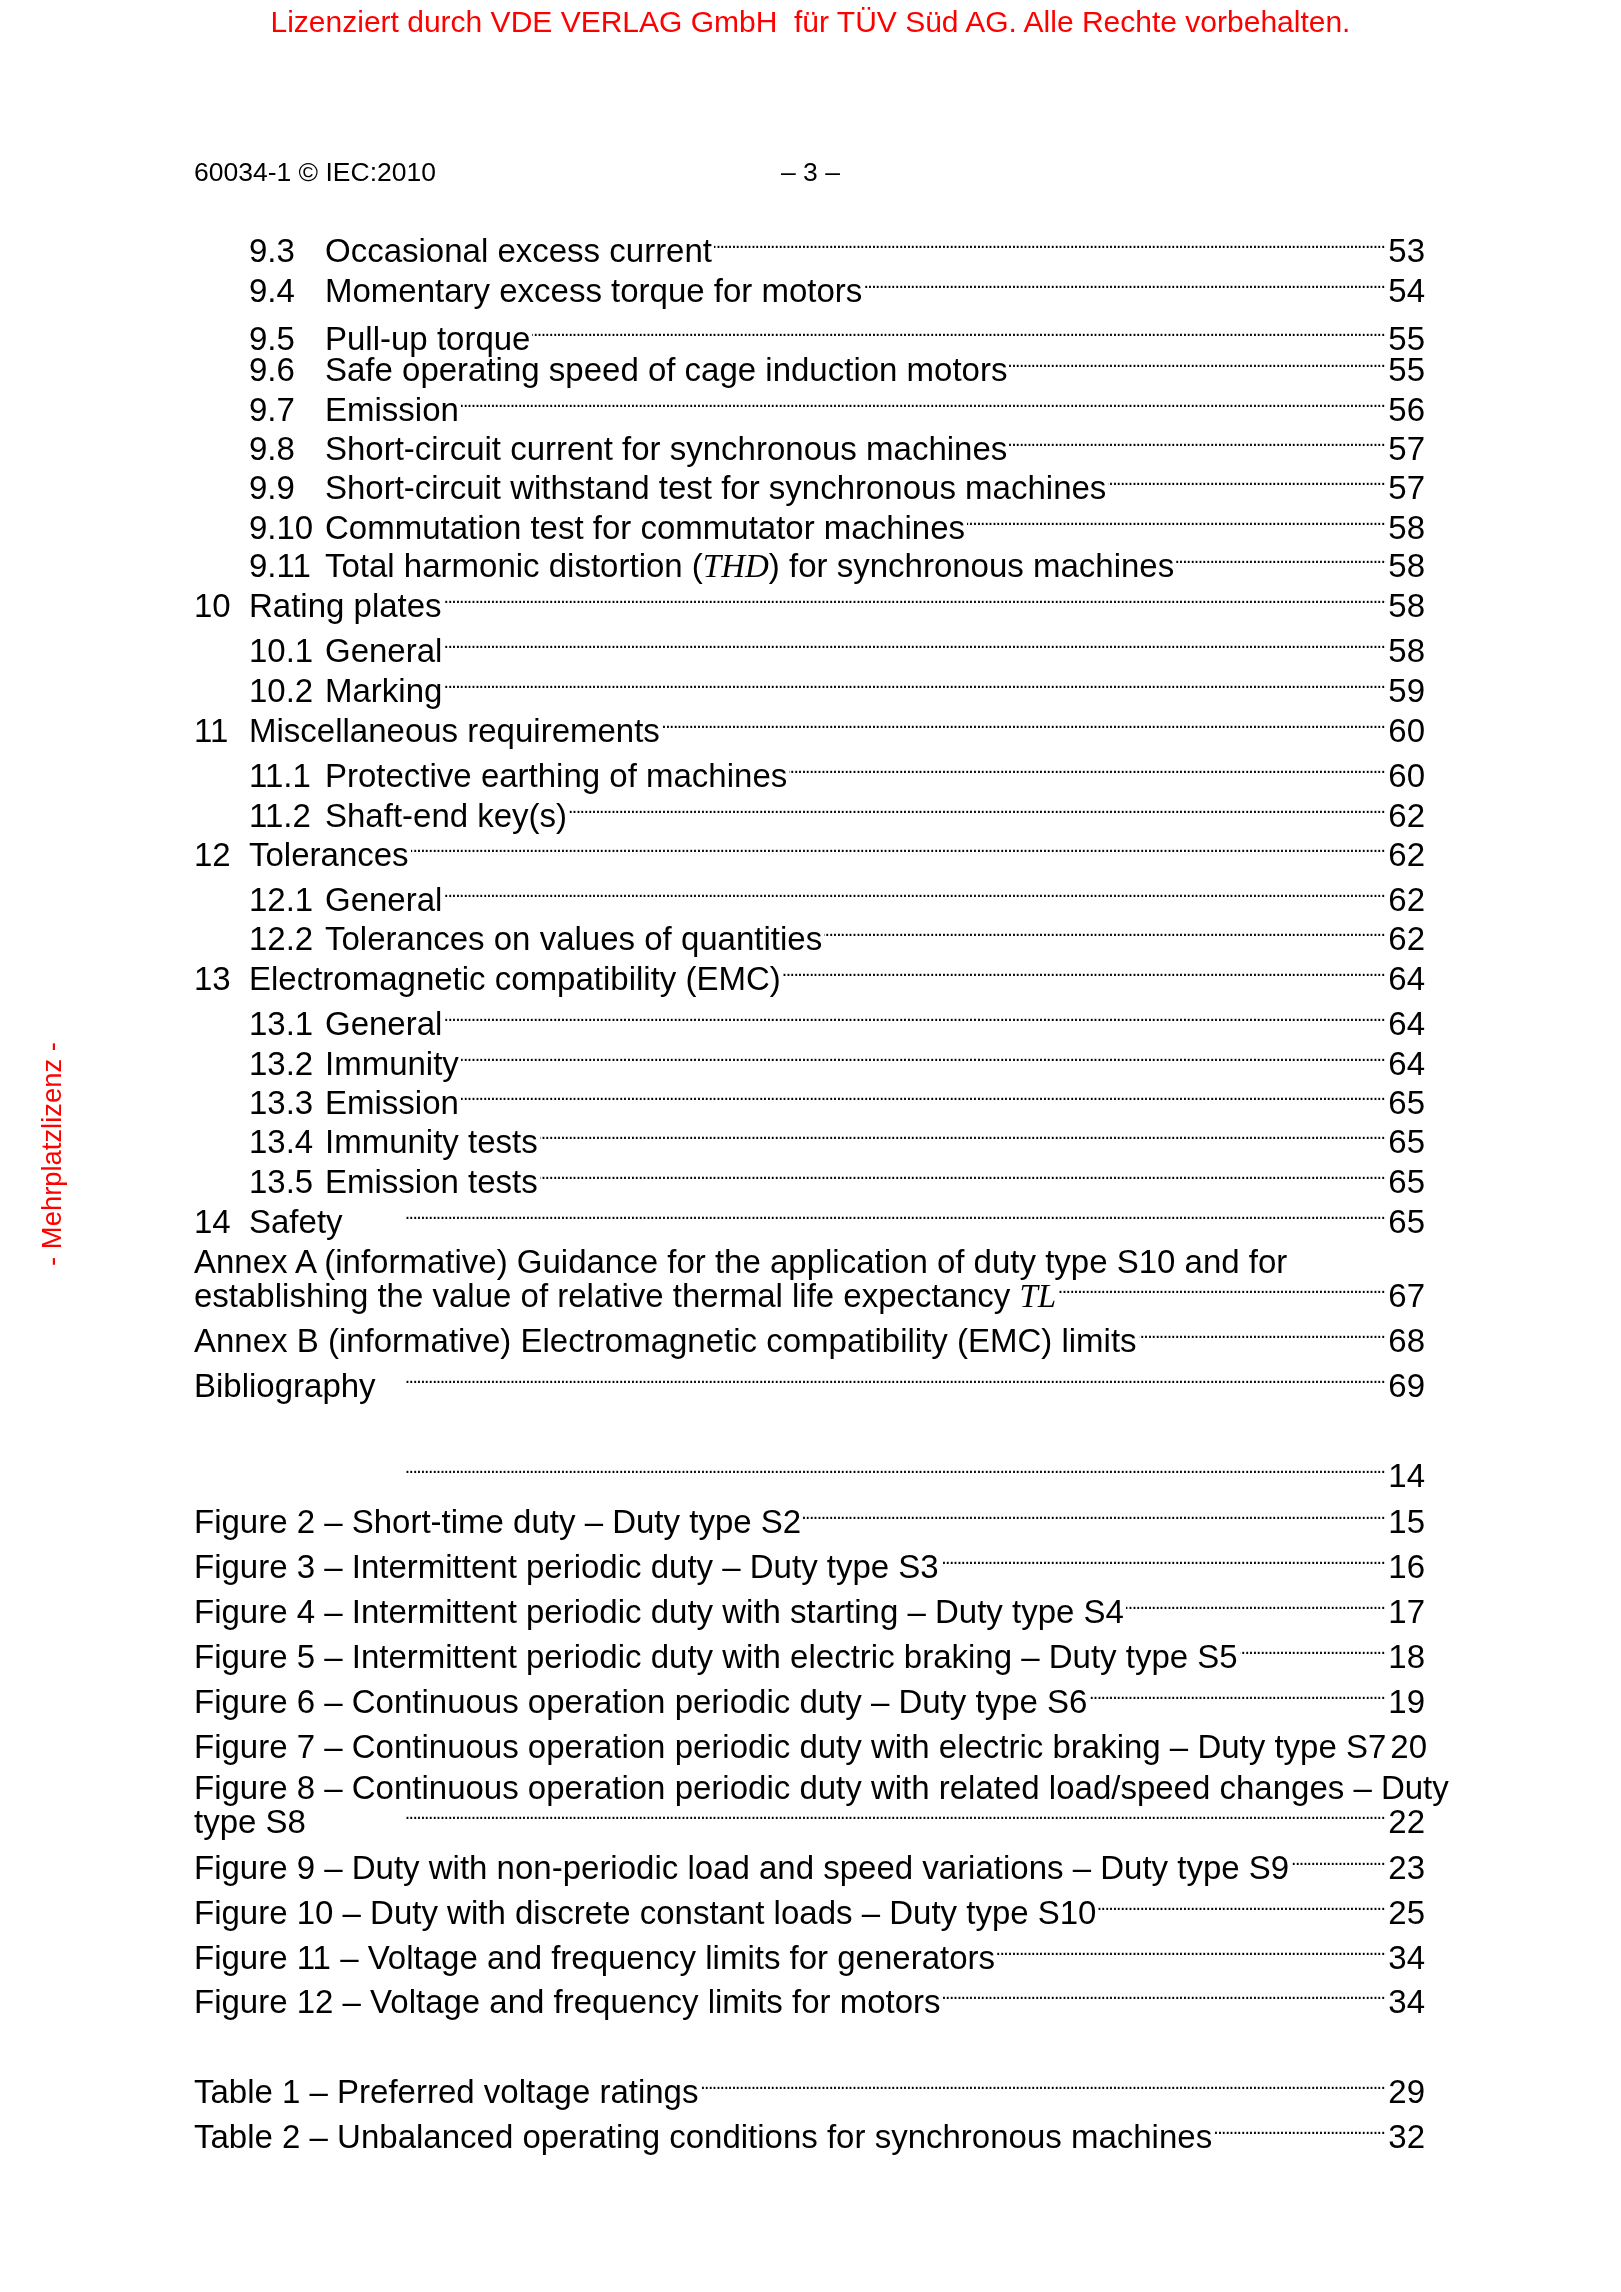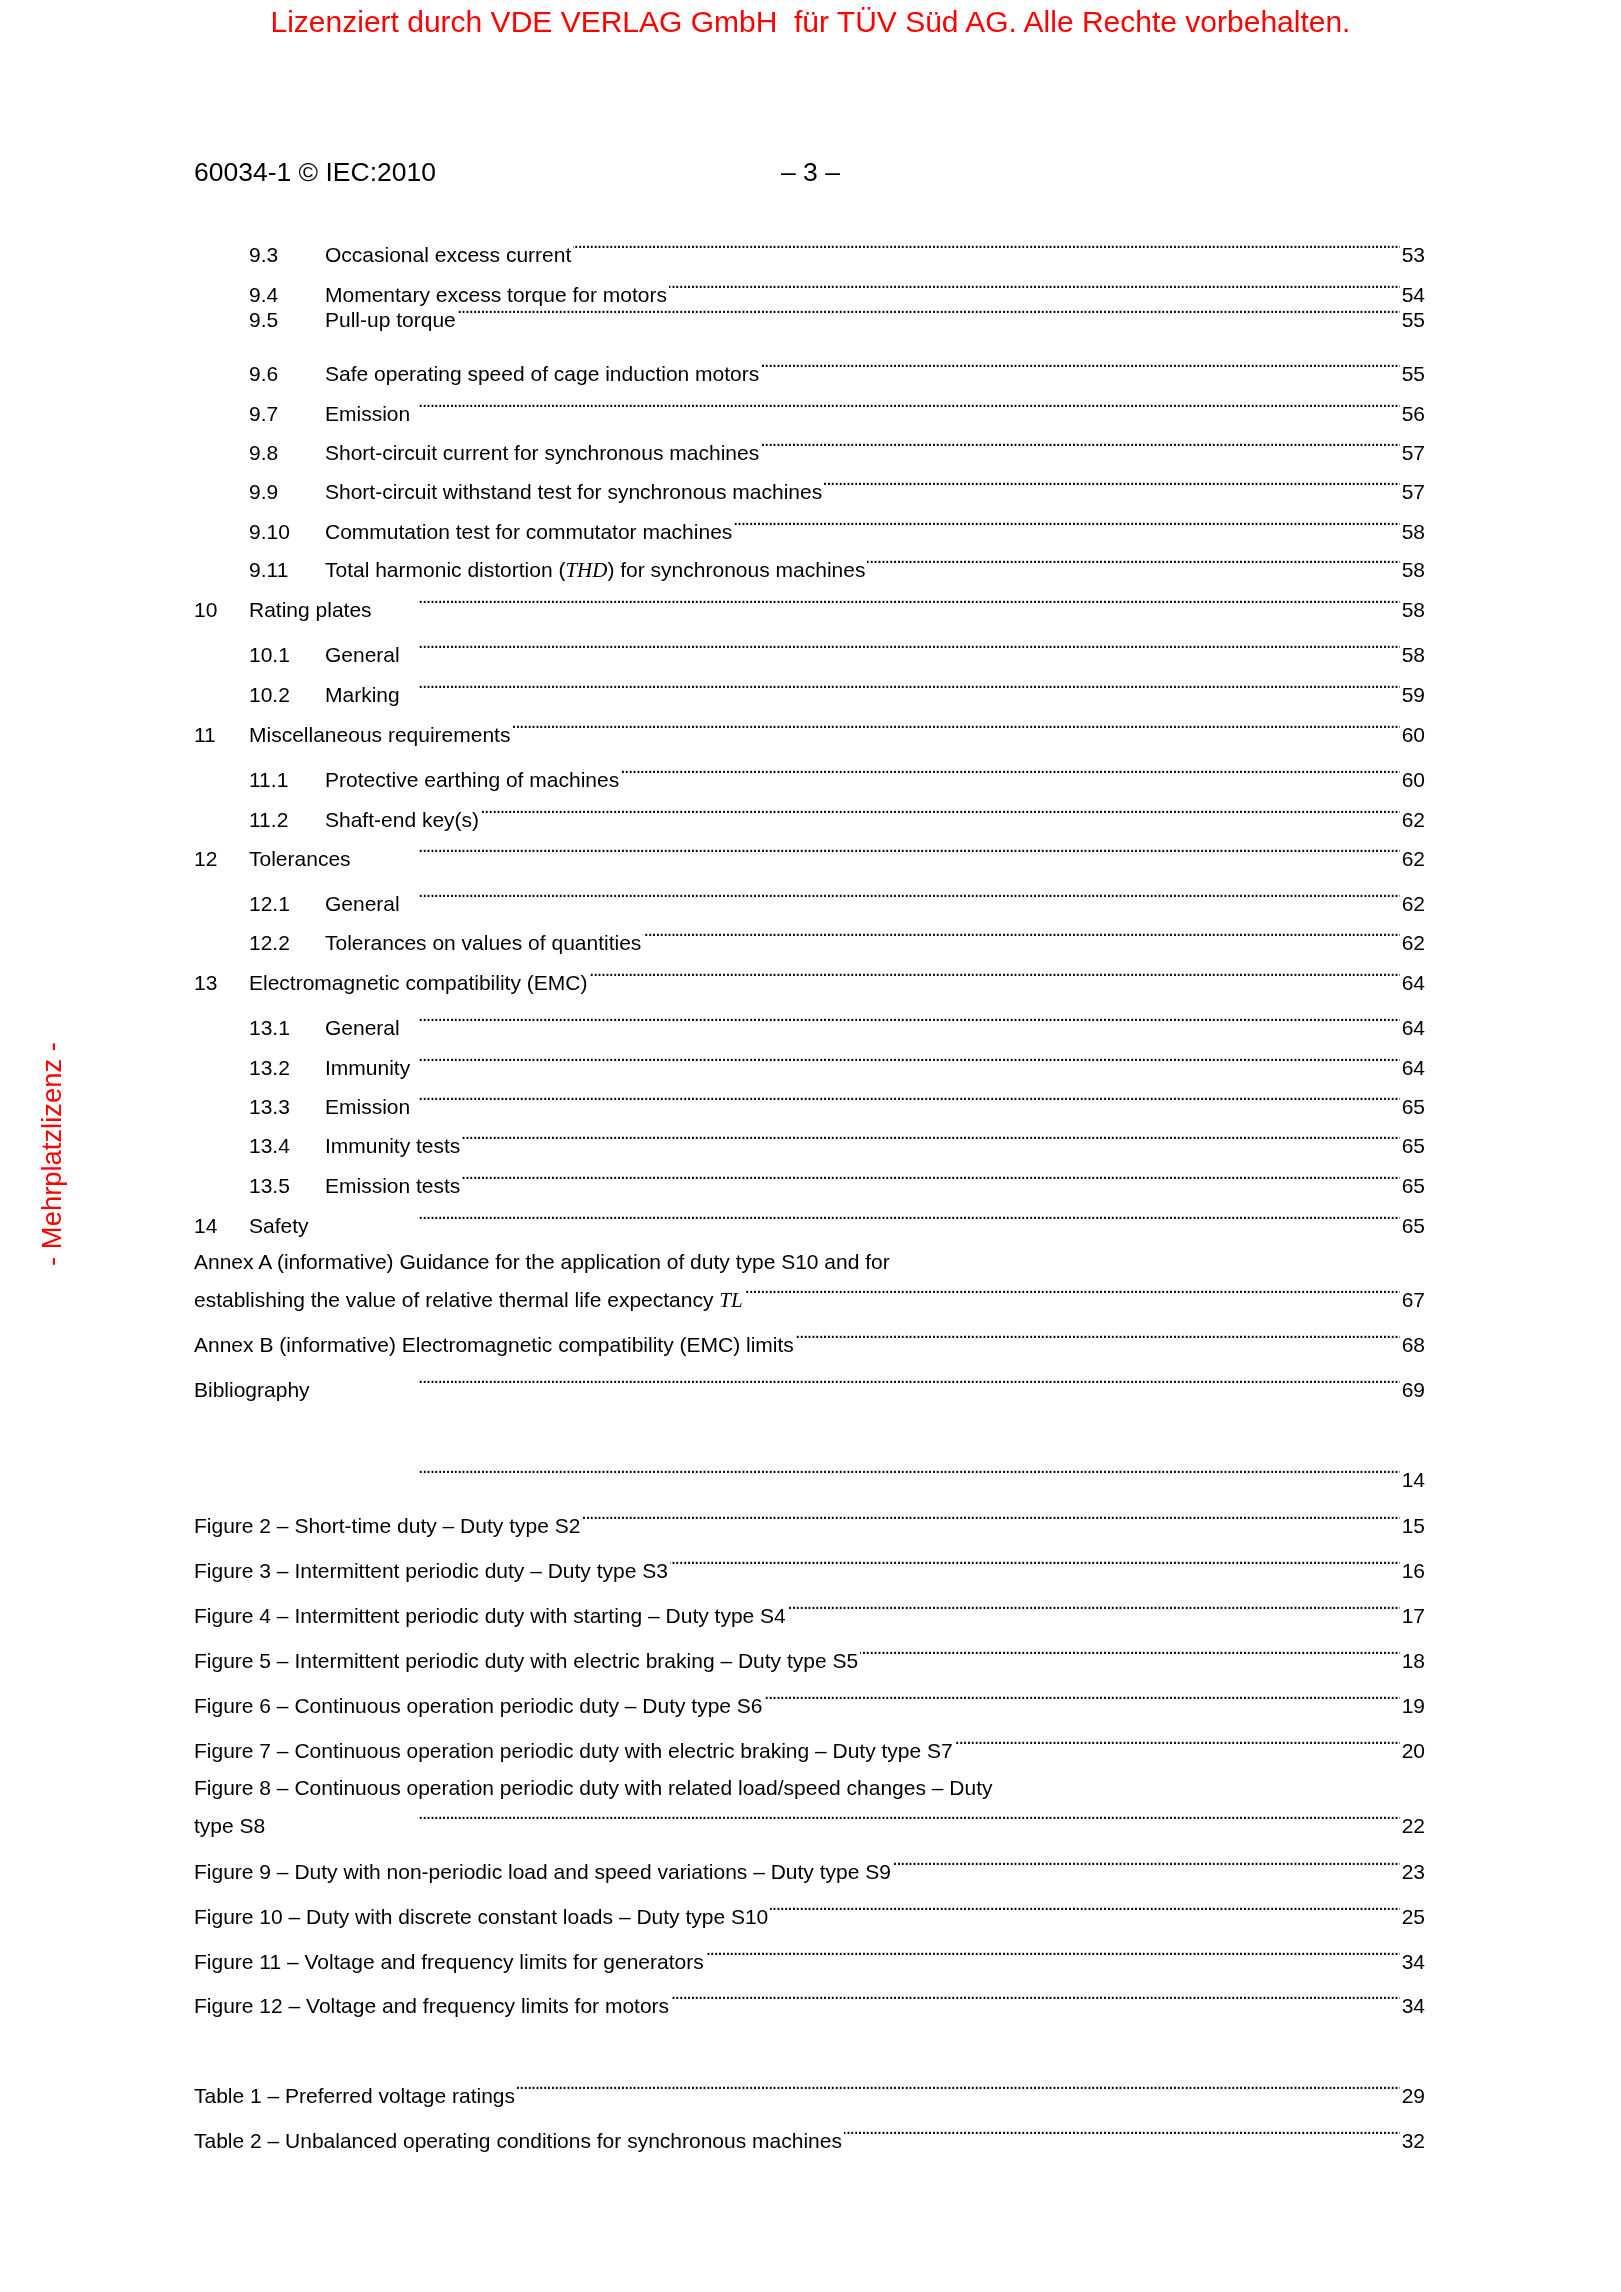--- a/index.html
+++ b/index.html
@@ -5,21 +5,21 @@
   html, body { margin: 0; padding: 0; background: #ffffff; }
   body { width: 1621px; height: 2293px; position: relative; overflow: hidden;
          font-family: "Liberation Sans", sans-serif; color: #000; }
   .wm-top { position: absolute; left: 0; width: 1621px; top: 7.8px; text-align: center;
             font-size: 30px; color: #ff0000; line-height: 27.4px; white-space: pre; }
   .wm-side { position: absolute; left: 51px; top: 1154px; transform: translate(-50%, -50%) rotate(-90deg);
              font-size: 27.4px; color: #ff0000; white-space: pre; line-height: 29px; }
   .hdr-left { position: absolute; left: 194px; top: 157px; font-size: 26.5px; line-height: 31px; }
   .hdr-center { position: absolute; left: 776px; top: 157px; font-size: 26.5px; line-height: 31px; width: 69px; text-align: center; }
 
-  .row { position: absolute; left: 194px; width: 1231px; font-size: 21px; line-height: 30px; }
+  .row { position: absolute; left: 194px; width: 1231px; font-size: 33px; line-height: 30px; }
   .line { display: flex; align-items: baseline; white-space: nowrap; }
   .num1 { width: 55px; flex: none; }
   .num2 { width: 76px; flex: none; }
   .ind2 { padding-left: 55px; }
   .title { flex: none; }
   .leader { flex: 1 1 auto; overflow: hidden; margin: 0 2px; position: relative; height: 30px; }
   .leader::after { content: ". . . . . . . . . . . . . . . . . . . . . . . . . . . . . . . . . . . . . . . . . . . . . . . . . . . . . . . . . . . . . . . . . . . . . . . . . . . . . . . . . . . . . . . . . . . . . . . . . . . . . . . . . . . . . . . . . . . . . . . . . . . . . . . . . . . . . . . . . . . . . . . . . . . . . . . . . . . . . . . . . . . . . . . . . . . . . . . . . . . . . . . . . . . . . . . . . . . . . . . . . . . . . . . . . . . . . . . . . . . . . . . . . . . . . . . . . . . . . . . . . . . . . . . . . . . . .";
                    position: absolute; right: 0; bottom: 5.9px; letter-spacing: -3.5px; font-size: 19.6px; white-space: nowrap; }
   .page { flex: none; text-align: center; }
   .ital { font-family: "Liberation Serif", serif; font-style: italic; }
@@ -46,21 +46,21 @@
     </div>
   <div class="row" style="top:272px">
       <div class="line">
         <span class="ind2"></span>
         <span class="num2">9.4</span>
         <span class="title">Momentary excess torque for motors</span>
         <span class="leader"></span>
         <span class="page">54</span>
       </div>
     </div>
-  <div class="row" style="top:297px">
+  <div class="row" style="top:320px">
       <div class="line">
         <span class="ind2"></span>
         <span class="num2">9.5</span>
         <span class="title">Pull-up torque</span>
         <span class="leader"></span>
         <span class="page">55</span>
       </div>
     </div>
   <div class="row" style="top:351px">
       <div class="line">

